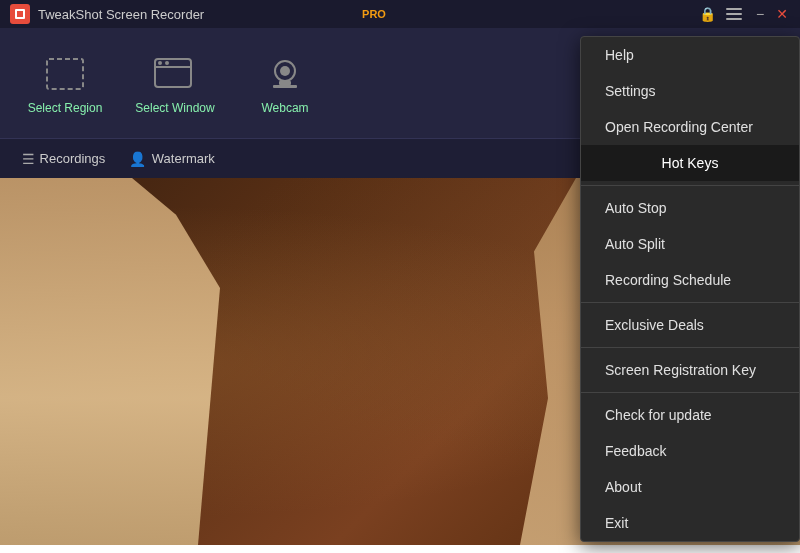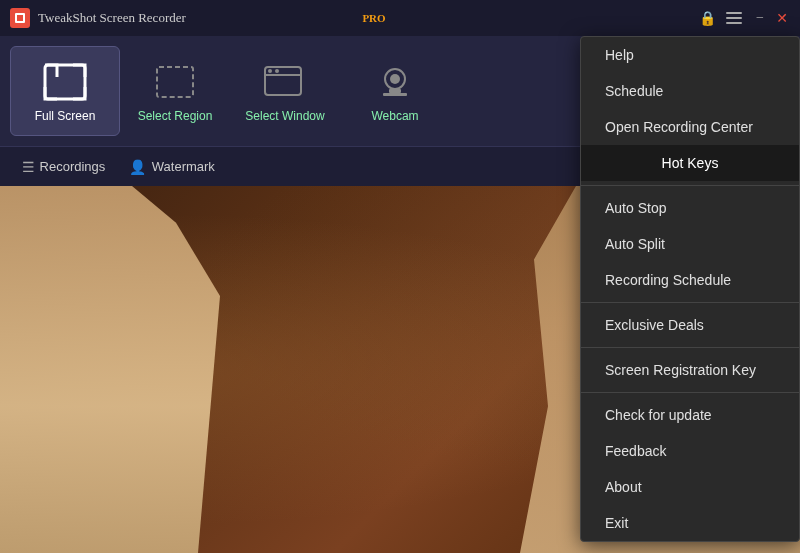--- a/index.html
+++ b/index.html
@@ -8,27 +8,26 @@
       width: 800px;
       height: 553px;
       overflow: hidden;
       font-family: 'Segoe UI', Arial, sans-serif;
       position: relative;
     }
 
     
     .title-bar {
       background: #1a1a2e;
-      height: 36px;
+      height: 28px;
       display: flex;
       align-items: center;
       padding: 0 10px;
       position: relative;
       z-index: 100;
-      font-family: Liberation Serif, serif;
     }
     .title-bar-logo {
       width: 20px;
       height: 20px;
       background: #e74c3c;
       border-radius: 3px;
       margin-right: 8px;
       display: flex;
       align-items: center;
       justify-content: center;
@@ -267,32 +266,20 @@
     </div>
 
     <div class="title-btn">−</div>
 
     <div class="title-btn close">✕</div>
   </div>
 </div>
 
 <div class="toolbar">
 
-  <div class="tool-item active">
-    <div class="tool-icon">
-      <svg width="48" height="42" viewBox="0 0 48 42">
-        <rect x="4" y="4" width="40" height="34" rx="3" fill="none" stroke="white" stroke-width="3"></rect>
-        <polyline points="4,4 16,4 16,16" fill="none" stroke="white" stroke-width="3"></polyline>
-        <polyline points="32,4 44,4 44,16" fill="none" stroke="white" stroke-width="3"></polyline>
-        <polyline points="4,26 4,38 16,38" fill="none" stroke="white" stroke-width="3"></polyline>
-        <polyline points="32,38 44,38 44,26" fill="none" stroke="white" stroke-width="3"></polyline>
-      </svg>
-    </div>
-    <span class="tool-label">Full Screen</span>
-  </div>
 
   <div class="tool-item">
     <div class="tool-icon">
       <svg width="48" height="42" viewBox="0 0 48 42">
         <rect x="6" y="6" width="36" height="30" rx="2" fill="none" stroke="#888" stroke-width="2" stroke-dasharray="5,3"></rect>
       </svg>
     </div>
     <span class="tool-label">Select Region</span>
   </div>
 
@@ -355,21 +342,21 @@
 </div>
 
 <div class="bg-area">
   <div class="bg-overlay"></div>
   <div class="figure-left"></div>
   <div class="figure-right"></div>
 </div>
 
 <div class="dropdown-menu">
   <div class="menu-item">Help</div>
-  <div class="menu-item">Schedule</div>
+  <div class="menu-item">Settings</div>
   <div class="menu-item">Open Recording Center</div>
   <div class="menu-item active">Hot Keys</div>
   <div class="menu-separator"></div>
   <div class="menu-item">Auto Stop</div>
   <div class="menu-item">Auto Split</div>
   <div class="menu-item">Recording Schedule</div>
   <div class="menu-separator"></div>
   <div class="menu-item">Exclusive Deals</div>
   <div class="menu-separator"></div>
   <div class="menu-item">Screen Registration Key</div>

